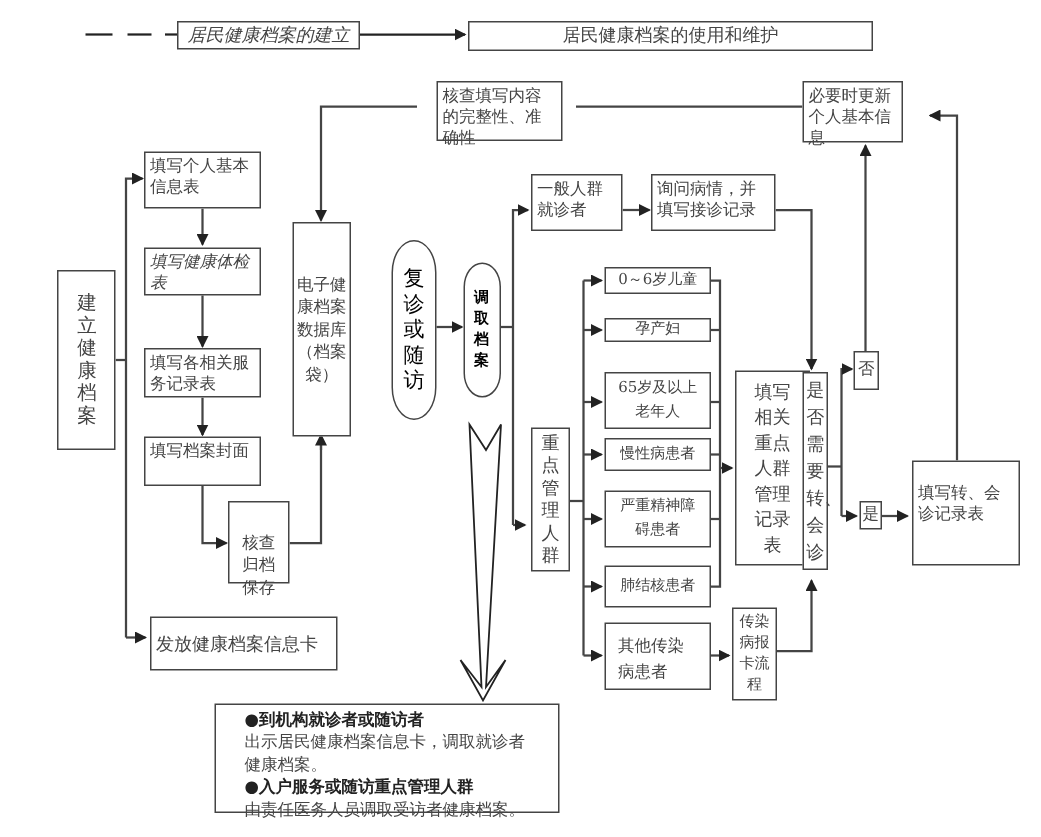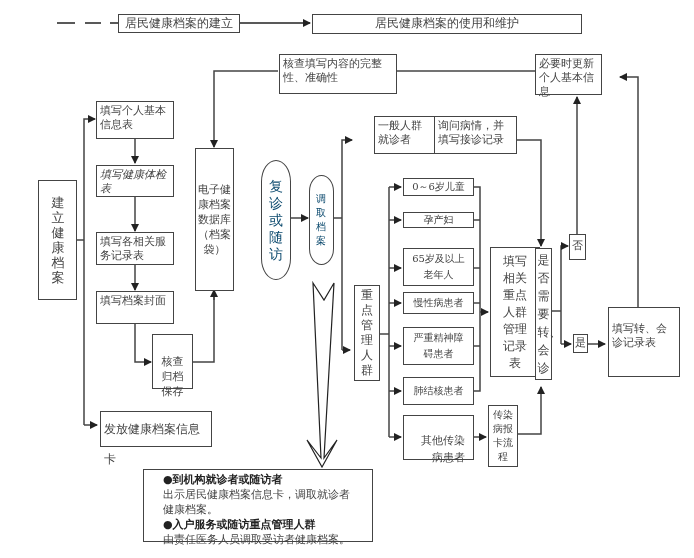--- a/index.html
+++ b/index.html
@@ -6,21 +6,21 @@
   body { width: 694px; height: 558px; position: relative; overflow: hidden;
          font-family: "DejaVu Serif", "Liberation Serif", serif; color: #333; }
   .box { position: absolute; box-sizing: border-box; border: 1.5px solid #444;
          background: #fff; font-size: 11px; line-height: 14px; color: #444; }
   .vt { text-align: center; display: flex; align-items: center; justify-content: center; }
   .vt span { display: block; width: 12px; word-break: break-all; line-height: 15px; }
   .pad { padding: 2px 3px; }
   svg#lines { position: absolute; left: 0; top: 0; }
   .pill { position: absolute; box-sizing: border-box; border: 1.5px solid #444;
           border-radius: 50% / 18%; background: #fff; display: flex;
-          align-items: center; justify-content: center; color: #0c4a6e; }
+          align-items: center; justify-content: center; color: #000000; }
   .note b { font-weight: bold; color: #222; }
   .note div { font-size: 11px; line-height: 15px; }
 </style>
 </head>
 <body>
 
 <svg id="lines" width="694" height="558">
   <defs>
     <marker id="ar" markerWidth="8" markerHeight="8" refX="7" refY="4" orient="auto" markerUnits="userSpaceOnUse">
       <path d="M0,0 L8,4 L0,8 z" fill="#222"></path>
@@ -85,62 +85,62 @@
     <line x1="577" y1="234" x2="577" y2="97" marker-end="url(#ar)"></line>
 
     <line x1="588" y1="344" x2="605" y2="344" marker-end="url(#ar)"></line>
 
     <polyline points="638,307 638,77 620,77" marker-end="url(#ar)"></polyline>
 
     <path d="M313,283 L324,300 L334,283 L324,458 L337,440 L322,467 L307,440 L321,458 Z" stroke="#222" stroke-width="1.2" fill="#fff"></path>
   </g>
 </svg>
 
-<div class="box" style="left:118px;top:14px;width:122px;height:19px;font-size:12px;line-height:16px;text-align:center;">居民健康档案的建立</div>
+<div class="box" style="left:118px;top:14px;width:122px;height:19px;font-size:12px;line-height:16px;text-align:center;font-style:italic;">居民健康档案的建立</div>
 <div class="box" style="left:312px;top:14px;width:270px;height:20px;font-size:12px;line-height:17px;text-align:center;">居民健康档案的使用和维护</div>
 
 <div class="box vt" style="left:38px;top:180px;width:39px;height:120px;font-size:13px;">
     <span>建立健康档案</span>
   </div>
 <div class="box pad" style="left:96px;top:101px;width:78px;height:38px;">填写个人基本信息表</div>
 <div class="box pad" style="left:96px;top:165px;width:78px;height:32px;font-style:italic;">填写健康体检表</div>
 <div class="box pad" style="left:96px;top:232px;width:78px;height:33px;">填写各相关服务记录表</div>
 <div class="box pad" style="left:96px;top:291px;width:78px;height:33px;">填写档案封面</div>
 <div class="box vt" style="left:152px;top:334px;width:41px;height:55px;">
     <span style="width:26px;margin-top:30px;">核查归档保存</span>
   </div>
-<div class="box pad" style="left:100px;top:411px;width:112px;height:36px;font-size:12px;line-height:30px;">发放健康档案信息卡</div>
+<div class="box pad" style="left:100px;top:411px;width:125px;height:36px;font-size:12px;line-height:30px;">发放健康档案信息卡</div>
 <div class="box vt" style="left:195px;top:148px;width:39px;height:143px;">
     <span style="width:38px;">电子健康档案数据库（档案袋）</span>
   </div>
 
-<div class="box pad" style="left:279px;top:54px;width:118px;height:40px;">核查填写内容的完整性、准确性</div>
+<div class="box pad" style="left:291px;top:54px;width:84px;height:40px;">核查填写内容的完整性、准确性</div>
 <div class="box pad" style="left:535px;top:54px;width:67px;height:41px;">必要时更新个人基本信息</div>
 
 <div class="pill" style="left:261px;top:160px;width:30px;height:120px;font-size:14px;">
     <span style="display:block;width:14px;line-height:17px;">复诊或随访</span>
   </div>
-<div class="pill" style="left:309px;top:175px;width:25px;height:90px;font-size:10px;">
+<div class="pill" style="left:309px;top:175px;width:25px;height:90px;font-size:10px;font-weight:bold;">
     <span style="display:block;width:11px;line-height:14px;">调取档案</span>
   </div>
 
-<div class="box pad" style="left:374px;top:116px;width:61px;height:38px;">一般人群就诊者</div>
+<div class="box pad" style="left:354px;top:116px;width:61px;height:38px;">一般人群就诊者</div>
 <div class="box pad" style="left:434px;top:116px;width:83px;height:38px;">询问病情，并填写接诊记录</div>
 
 <div class="box vt" style="left:354px;top:285px;width:26px;height:96px;font-size:12px;">
     <span>重点管理人群</span>
   </div>
 
 <div class="box" style="left:403px;top:178px;width:71px;height:18px;font-size:10px;line-height:15px;text-align:center;">0～6岁儿童</div>
 <div class="box" style="left:403px;top:212px;width:71px;height:16px;font-size:10px;line-height:13px;text-align:center;">孕产妇</div>
 <div class="box" style="left:403px;top:248px;width:71px;height:38px;font-size:10px;line-height:16px;text-align:center;padding:2px 8px;">65岁及以上老年人</div>
 <div class="box" style="left:403px;top:292px;width:71px;height:22px;font-size:10px;line-height:19px;text-align:center;">慢性病患者</div>
 <div class="box" style="left:403px;top:327px;width:71px;height:38px;font-size:10px;line-height:16px;text-align:center;padding:2px 8px;">严重精神障碍患者</div>
 <div class="box" style="left:403px;top:377px;width:71px;height:28px;font-size:10px;line-height:25px;text-align:center;">肺结核患者</div>
-<div class="box" style="left:403px;top:415px;width:71px;height:45px;font-size:11px;line-height:17px;text-align:right;padding:16px 8px;">其他传染病患者</div>
+<div class="box" style="left:403px;top:415px;width:71px;height:45px;font-size:11px;line-height:17px;text-align:left;padding:6px 8px;">其他传染病患者</div>
 
 <div class="box vt" style="left:490px;top:247px;width:50px;height:130px;font-size:12px;">
     <span style="width:28px;line-height:17px;">填写相关重点人群管理记录表</span>
   </div>
 <div class="box vt" style="left:488px;top:405px;width:30px;height:62px;font-size:10px;">
     <span style="width:22px;line-height:14px;">传染病报卡流程</span>
   </div>
 
 <div class="box vt" style="left:535px;top:248px;width:17px;height:132px;font-size:12px;">
     <span style="line-height:18px;">是否需要转、会诊</span>

